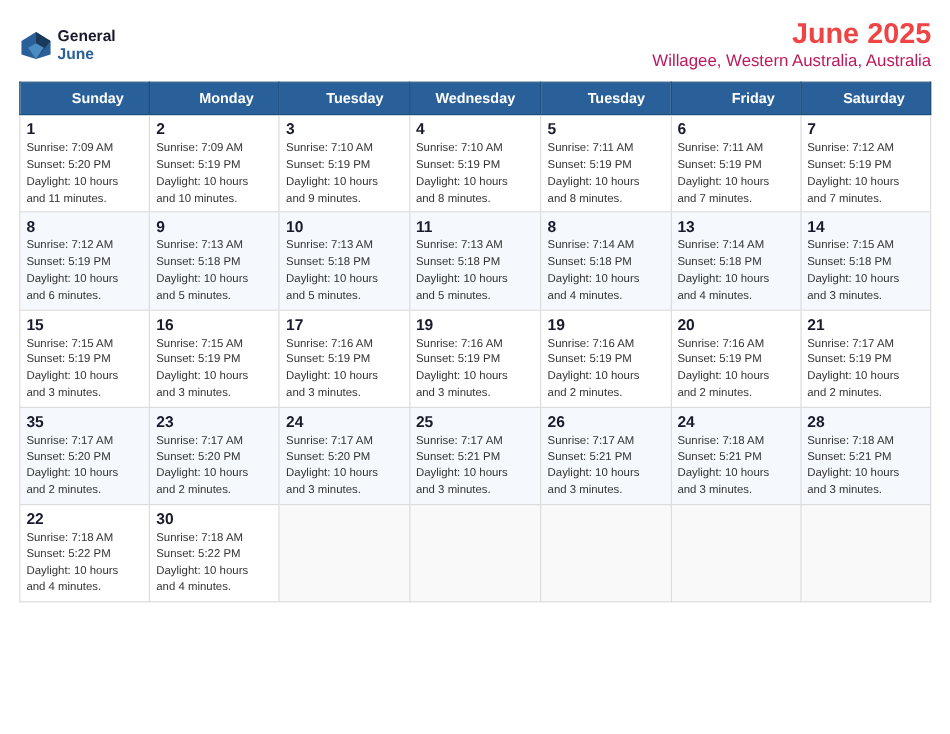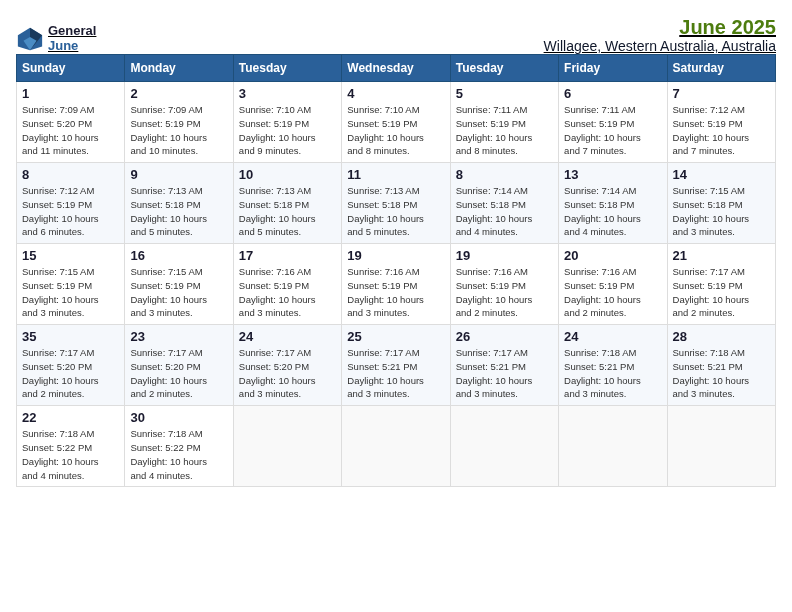--- a/index.html
+++ b/index.html
@@ -6,63 +6,63 @@
     body {
       font-family: Arial, sans-serif;
       background: #fff;
       width: 792px;
       min-height: 612px;
       padding: 16px;
     }
     .header-area {
       display: flex;
       justify-content: space-between;
-      align-items: flex-end;
-      text-decoration: underline;
+      align-items: center;
+      margin-bottom: 10px;
     }
     .logo {
       display: flex;
       align-items: center;
       gap: 4px;
     }
     .logo-text {
       font-size: 13px;
       line-height: 1.2;
     }
     .logo-text .general { font-weight: bold; color: #1a1a2e; }
     .logo-text .blue { font-weight: bold; color: #2a6099; }
     .logo-icon {
       width: 28px;
       height: 28px;
     }
     .title-area {
       text-align: right;
     }
     .month-title {
-      font-size: 20px;
+      font-size: 24px;
       font-weight: bold;
-      color: #4d7c0f;
+      color: #ef4444;
       line-height: 1.1;
     }
     .location-title {
       font-size: 14px;
-      color: #0f172a;
+      color: #be185d;
     }
     .calendar {
       width: 100%;
       border-collapse: collapse;
       border: 1px solid #ccc;
     }
     .calendar th {
       background-color: #2a6099;
       color: #fff;
       font-size: 12px;
       font-weight: bold;
-      padding: 6px 5px;
-      text-align: left;
+      padding: 6px 21px;
+      text-align: right;
       border: 1px solid #1e4f7a;
     }
     .calendar td {
       vertical-align: top;
       border: 1px solid #ddd;
       padding: 4px 5px;
       font-size: 9.5px;
       color: #333;
       width: 108px;
       min-height: 80px;

